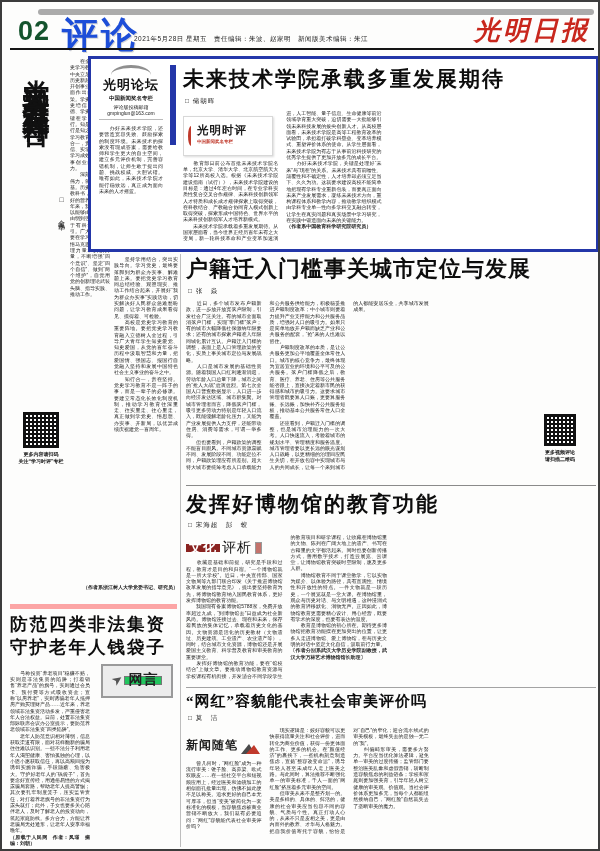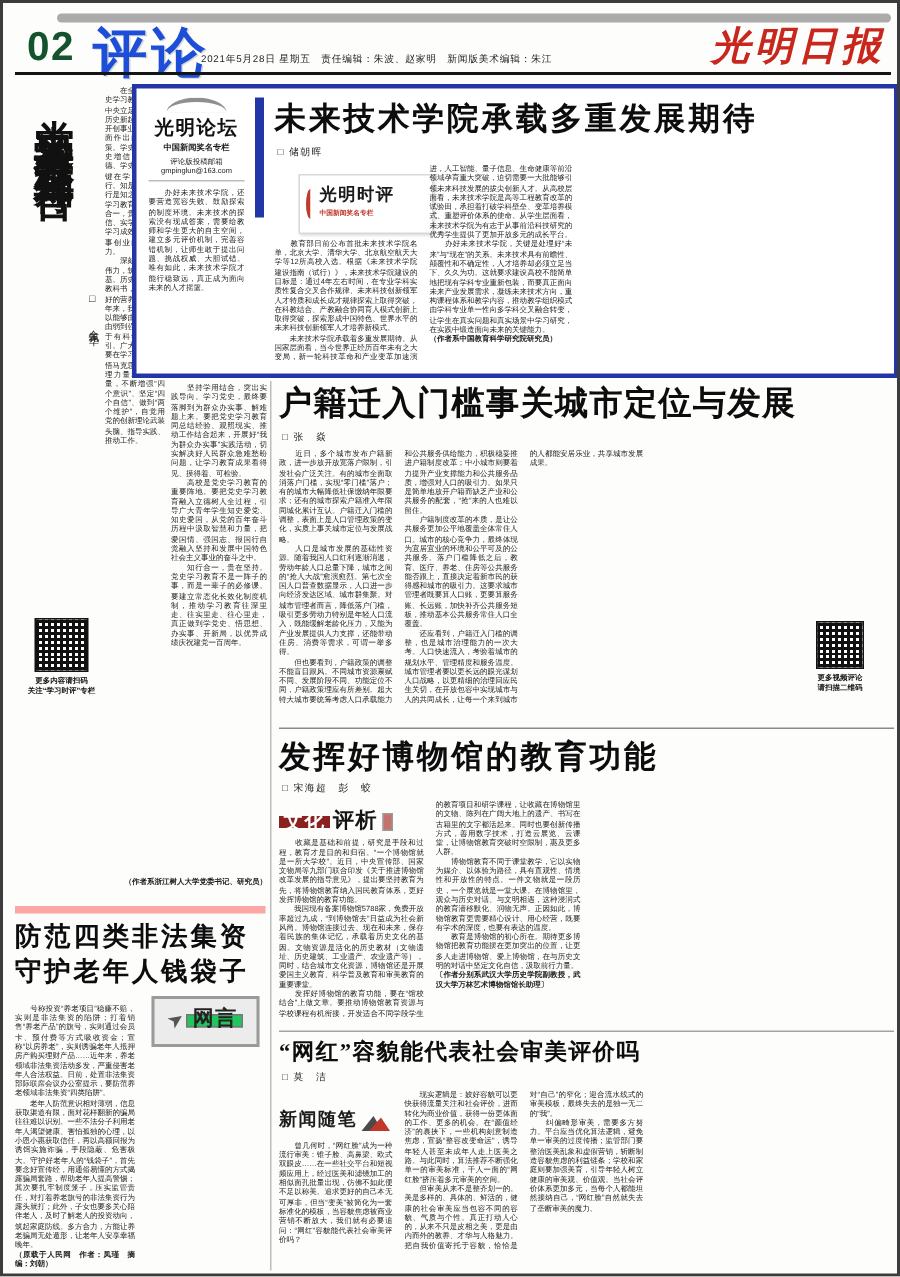--- a/index.html
+++ b/index.html
@@ -54,21 +54,21 @@
   .logo-sub { font-size:5.5px; font-weight:700; margin-top:1px; }
   .logo-mail1 { font-size:5px; margin-top:2px; }
   .logo-mail2 { font-size:5px; }
   .logo-snippet { flex:1; overflow:hidden; margin-top:2px; }
   .bluebar { flex:0 0 6px; width:6px; height:80px; background:#2336a8; margin:0 7px; }
   .feat-main { flex:1; display:flex; flex-direction:column; }
   .feat-headline { font-family:"Liberation Serif", serif; font-size:21px; font-weight:900; letter-spacing:2px; color:#0d0d0d; }
   .feat-byline { margin:4px 0 4px 2px; }
   .feat-body { flex:1; column-count:4; column-gap:8px; height:118px; overflow:hidden; }
   .shiping-badge { break-inside:avoid; width:95%; border:1px solid #d8d8d8; box-shadow:1px 1px 2px rgba(0,0,0,.15);
-                   padding:3px 4px; margin:0 0 4px 16px; display:flex; align-items:center; background:#fff; }
+                   padding:3px 4px; margin:0 0 4px 0; display:flex; align-items:center; background:#fff; }
   .shiping-mark { width:6px; height:20px; border-left:3px solid #c0392b; border-radius:50% 0 0 50%; margin-right:3px; }
   .shiping-title { font-size:11.5px; font-weight:900; color:#1a1a1a; font-family:"Liberation Serif", serif; letter-spacing:1px; }
   .shiping-sub { font-size:4.5px; color:#c0392b; font-weight:700; }
 
   
   .vrule { position:absolute; left:178px; top:252px; width:1px; height:593px; background:#bdbdbd; }
 
   
   .huji { position:absolute; left:184px; top:252px; width:410px; height:232px; border-bottom:1px solid #8a8a8a; }
   .h1-serif { font-family:"Liberation Serif", serif; font-weight:900; color:#0d0d0d; }
@@ -78,21 +78,21 @@
   .huji-qr { position:absolute; right:6px; bottom:20px; width:60px; text-align:center; background:#fdfdfc; padding:2px; }
 
   
   .museum { position:absolute; left:184px; top:488px; width:410px; height:198px; border-bottom:1px solid #a3a3a3; }
   .museum-headline { font-size:21px; letter-spacing:2px; }
   .museum-byline { margin:3px 0 4px 2px; }
   .museum-body { column-count:4; column-gap:8px; height:146px; overflow:hidden; }
   .wenhua-badge { break-inside:avoid; display:flex; align-items:center; margin:2px 0 5px 0; }
   .wenhua-a { background:#8a2320; color:#fff; font-weight:900; font-size:13px; padding:1px 3px;
               font-family:"Liberation Serif", serif; letter-spacing:1px; }
-  .wenhua-b { color:#141414; font-weight:700; font-size:14px; font-family:"Liberation Serif", serif; letter-spacing:1px; margin-left:2px; }
+  .wenhua-b { color:#141414; font-weight:400; font-size:14px; font-family:"Liberation Serif", serif; letter-spacing:1px; margin-left:2px; }
   .wenhua-sq { width:7px; height:12px; background:#c4736c; margin-left:3px; border:1px solid #9a9a9a; }
 
   
   .fraud { position:absolute; left:8px; top:602px; width:167px; height:243px; border-top:5px solid #fca5a5; padding-top:4px; }
   .fraud-headline { font-size:17.5px; letter-spacing:2px; line-height:1.3; }
   .fraud-body { column-count:2; column-gap:7px; height:184px; overflow:hidden; margin-top:5px; }
   .wangyan-badge { break-inside:avoid; width:72px; height:34px; border:2px solid #9a9a9a; background:#ececec;
                    margin:4px 0 0 4px; display:flex; align-items:center; justify-content:center; }
   .wangyan-arrow { color:#555; font-size:13px; transform:rotate(-35deg); margin-right:2px; }
   .wangyan-text { background:#22c55e; border:1px solid #777; font-size:14px; font-weight:900; padding:0 3px;

